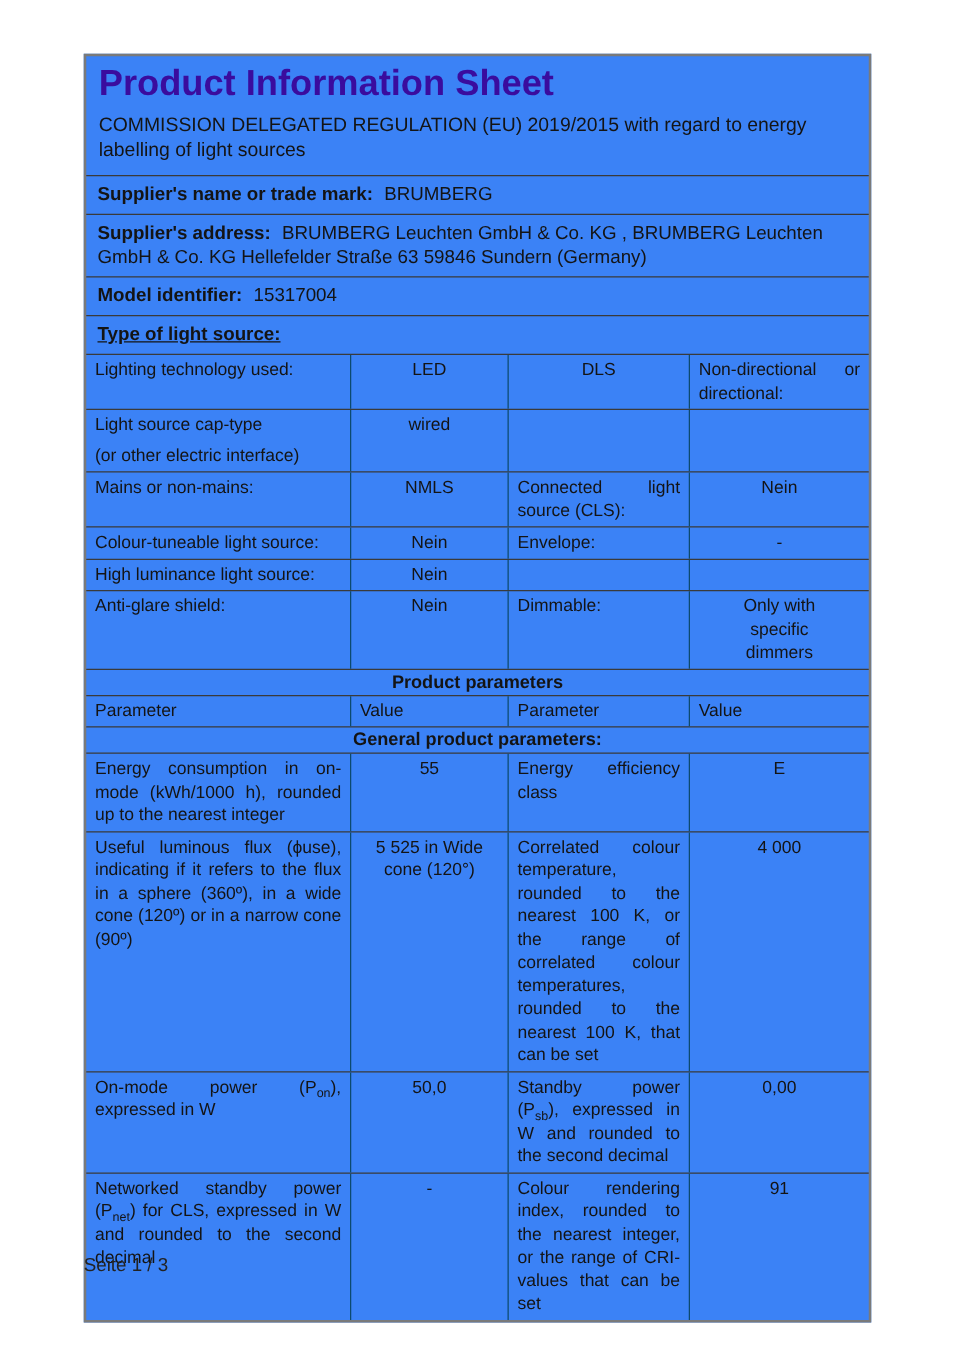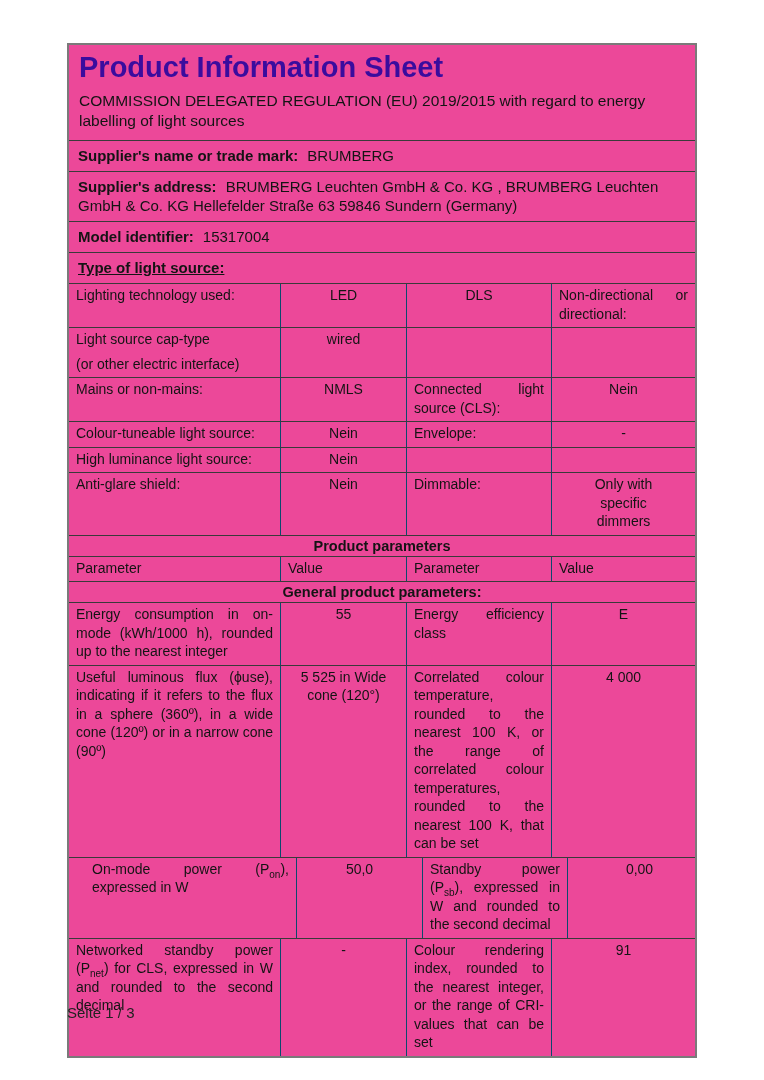--- a/index.html
+++ b/index.html
@@ -3,21 +3,21 @@
 <meta charset="utf-8">
 <style>
   * { box-sizing: border-box; }
   html,body { margin:0; padding:0; }
   body {
     width:764px; height:1080px; background:#ffffff; position:relative;
     font-family:"Liberation Sans", sans-serif; color:#141414; font-size:15px;
   }
   .sheet {
     position:absolute; left:67px; top:43px; width:630px;
-    border:2px solid #7a7a7a; background:#ec4899;
+    border:2px solid #7a7a7a; background:#3b82f6;
   }
   .row { border-bottom:1px solid #3a3a3a; }
   .row:last-child { border-bottom:none; }
 
   
   .title-block { padding:5px 10px 9px; min-height:86px; }
   .page-title { margin:0; font-size:29px; line-height:34px; font-weight:bold; color:#3A0C9E; }
   .subtitle { margin:7px 0 0; font-size:15.5px; line-height:20px; max-width:614px; }
 
   
@@ -35,21 +35,21 @@
   .cell:not(:last-child) { border-right:1px solid #0c4a6e; }
   .v { text-align:center; }
   .just { text-align:justify; }
   .gap2 { margin-top:6px; }
   .narrow { display:inline-block; max-width:98px; }
 
   .r-a { min-height:39px; } .r-b { min-height:43px; } .r-c { min-height:41px; }
   .r-d { min-height:20px; } .r-e { min-height:20px; } .r-f { min-height:40px; }
   .r-hdr4 { min-height:21px; }
   .r-p1 { min-height:58px; } .r-p2 { min-height:187px; }
-  .r-p3 { min-height:77px;padding-left:16px; } .r-p4 { min-height:115px; }
+  .r-p3 { min-height:77px; } .r-p4 { min-height:115px; }
 
   .section { text-align:center; font-weight:bold; min-height:20px; padding:1px 4px; font-size:14.5px; line-height:18px; }
 
   sub { font-size:10px; line-height:0; }
 
   .footer {
     position:absolute; left:67px; top:1004px; width:716px;
     text-align:left; font-size:15px; color:#222;
   }
 </style>

